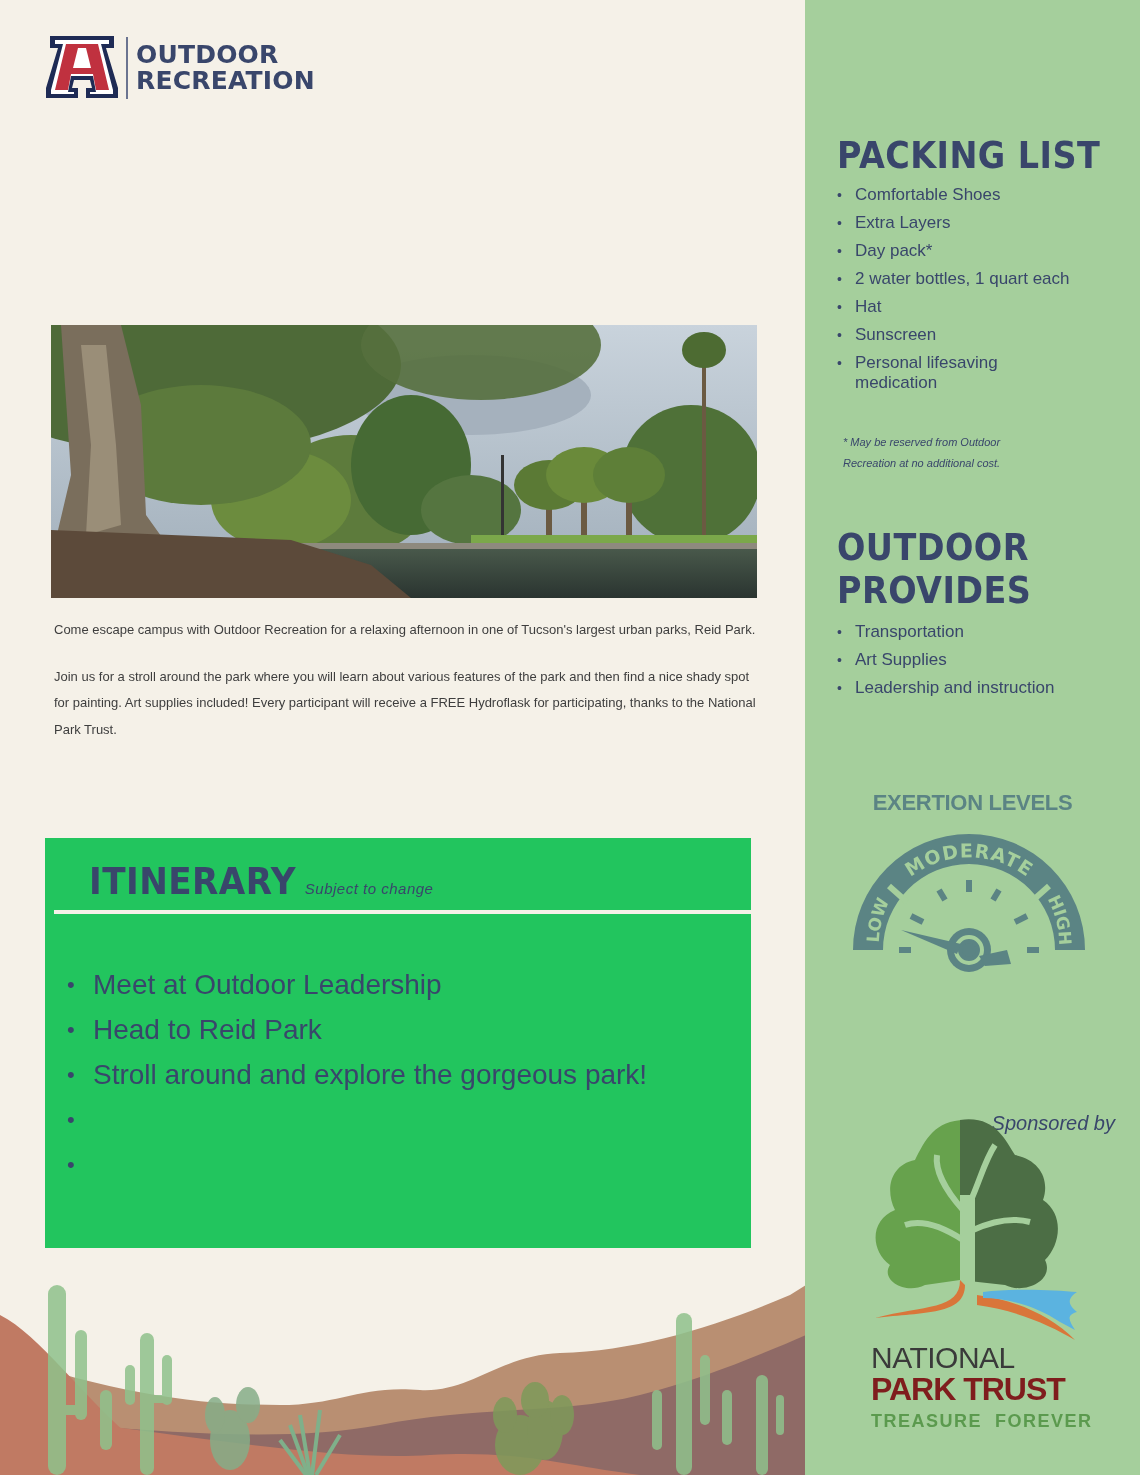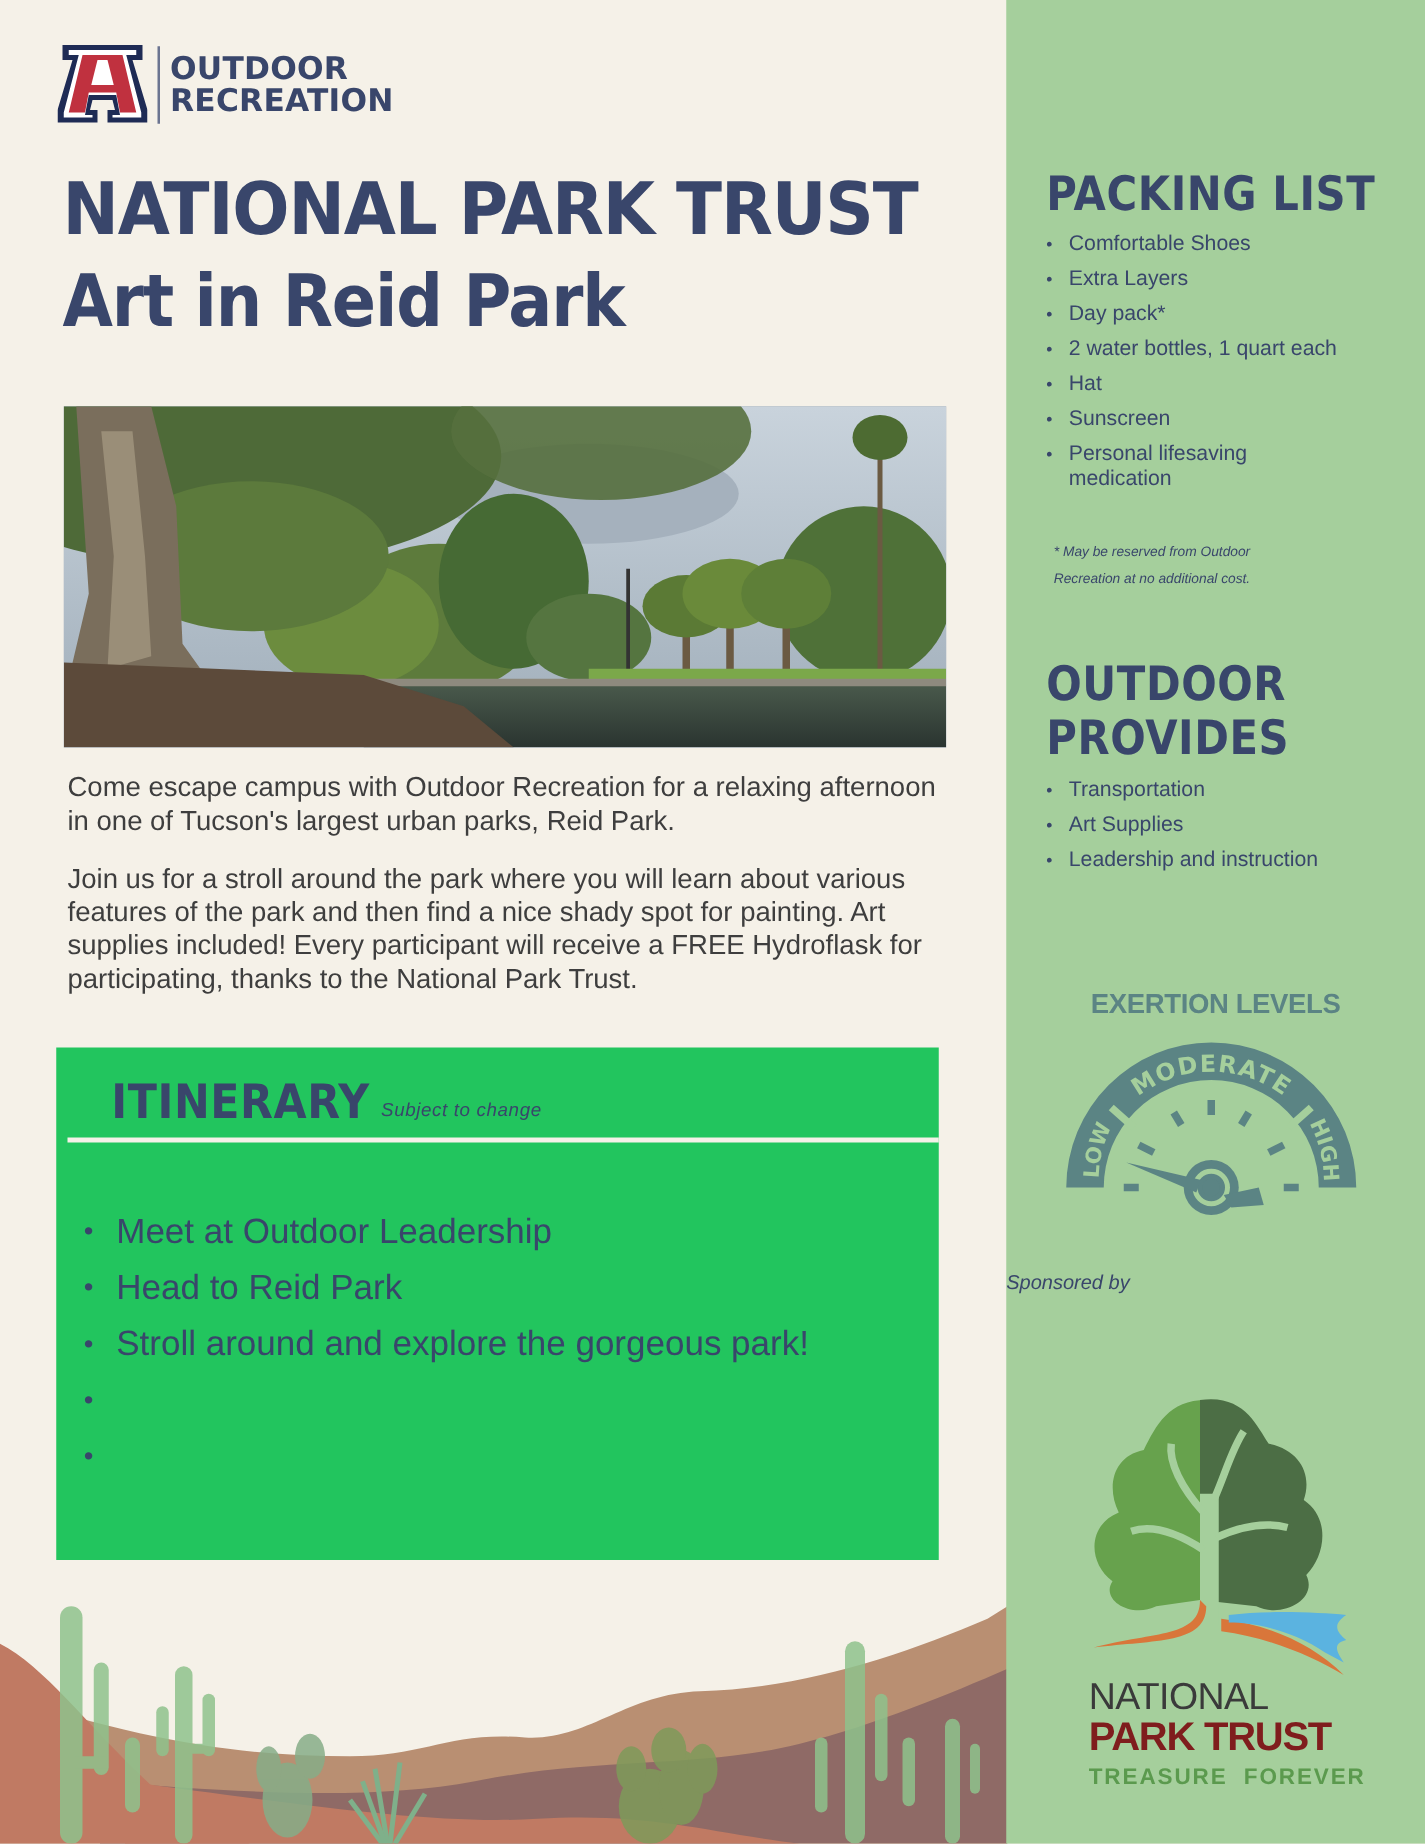--- a/index.html
+++ b/index.html
@@ -12,21 +12,21 @@
   .logo-a { width: 72px; height: 64px; position: relative; }
   .logo-divider { width: 2px; height: 62px; background: #6b7490; margin-left: 8px; margin-right: 8px; }
   .logo-text { font-weight: 800; font-size: 25px; line-height: 26px; color: #39466b; letter-spacing: 0.2px; font-family: "DejaVu Sans", sans-serif; }
 
   .title { position: absolute; left: 50px; top: 132px; font-family: "DejaVu Sans", sans-serif; font-weight: bold; color: #39466b; }
   .title .l1 { font-size: 58px; line-height: 70px; letter-spacing: -1px; transform: scaleX(0.93); transform-origin: left; white-space: nowrap; }
   .title .l2 { font-size: 58px; line-height: 78px; letter-spacing: -1px; transform: scaleX(0.9); transform-origin: left; white-space: nowrap; }
 
   .photo { position: absolute; left: 51px; top: 325px; width: 706px; height: 273px; overflow: hidden; background: #a8b4bf; }
 
-  .intro { position: absolute; left: 54px; top: 617px; width: 710px; font-size: 22px; line-height: 26.5px; color: #3e3e3e; }
+  .intro { position: absolute; left: 54px; top: 617px; width: 710px; font-size: 13px; line-height: 26.5px; color: #3e3e3e; }
   .intro p { margin-bottom: 20px; }
 
   .itin { position: absolute; left: 45px; top: 838px; width: 706px; height: 410px; background: #22c55e; }
   .itin-head { height: 72px; display: flex; align-items: flex-end; padding-left: 44px; padding-bottom: 10px; }
   .itin-title { font-family: "DejaVu Sans", sans-serif; font-weight: bold; font-size: 38px; color: #39466b; transform: scaleX(0.9); transform-origin: left; letter-spacing: 0.5px; line-height: 38px; }
   .itin-sub { font-style: italic; font-size: 15px; color: #39466b; margin-left: -14px; margin-bottom: 3px; letter-spacing: 0.5px; }
   .itin-rule { position: absolute; left: 9px; right: 0; top: 72px; height: 4px; background: #f5f1e8; }
   .itin-list { position: absolute; top: 124px; left: 22px; list-style: none; }
   .itin-list li { font-size: 28px; line-height: 45px; color: #39466b; display: flex; }
   .itin-list li .dot { width: 26px; font-size: 22px; }
@@ -38,21 +38,21 @@
   .sb-h { font-family: "DejaVu Sans", sans-serif; font-weight: bold; color: #39466b; font-size: 38px; line-height: 43px; transform: scaleX(0.88); transform-origin: left; letter-spacing: 0.5px; white-space: nowrap; }
   .packing { position: absolute; left: 32px; top: 134px; }
   .sb-list { list-style: none; margin-top: 4px; }
   .sb-list li { font-size: 17px; line-height: 28px; color: #39466b; display: flex; }
   .sb-list li .dot { width: 18px; flex: none; font-size: 14px; }
   .sb-list li.two { line-height: 20px; padding-top: 4px; }
   .note { position: absolute; left: 38px; top: 432px; font-style: italic; font-size: 11px; line-height: 21px; color: #39466b; }
   .provides { position: absolute; left: 32px; top: 526px; }
   .exertion-title { position: absolute; left: 0; width: 335px; top: 790px; text-align: center; font-weight: bold; font-size: 22px; color: #5b8484; letter-spacing: -0.3px; }
   .gauge { position: absolute; left: 44px; top: 828px; width: 240px; height: 160px; }
-  .sponsored { position: absolute; left: 0; width: 310px; top: 1018px; text-align: left; font-style: italic; font-size: 16px; color: #39466b; }
+  .sponsored { position: absolute; left: 0; width: 310px; top: 1112px; text-align: right; font-style: italic; font-size: 20px; color: #39466b; }
   .npt-logo { position: absolute; left: 60px; top: 1100px; width: 220px; height: 240px; }
   .npt-text { position: absolute; left: 66px; top: 1342px; }
   .npt-1 { font-size: 30px; line-height: 32px; color: #3a3a3a; letter-spacing: -0.5px; }
   .npt-2 { font-size: 32px; line-height: 30px; font-weight: bold; color: #7f1d1d; letter-spacing: -1px; }
   .npt-3 { font-size: 18px; line-height: 26px; color: #5b9a4e; letter-spacing: 1.5px; margin-top: 4px; font-weight: bold; }
 </style>
 </head>
 <body>
 
 <div class="page">
@@ -64,24 +64,20 @@
       <polygon points="20,8 52,8 63,54 50,54 47,38 25,38 22,54 9,54" fill="#c0313f"></polygon>
       <polygon points="32,12 40,12 45,32 27,32" fill="#ffffff"></polygon>
     </svg>
     <div class="logo-divider"></div>
     <div class="logo-text">
       <div>OUTDOOR</div>
       <div>RECREATION</div>
     </div>
   </div>
 
-  <div class="title">
-    <div class="l1">NATIONAL PARK TRUST</div>
-    <div class="l2">Art in Reid Park</div>
-  </div>
 
   <div class="photo">
     <svg width="706" height="273" viewBox="0 0 706 273">
       <defs>
         <linearGradient id="sky" x1="0" y1="0" x2="0" y2="1">
           <stop offset="0" stop-color="#c9d3dc"></stop>
           <stop offset="1" stop-color="#9fadb9"></stop>
         </linearGradient>
         <linearGradient id="water" x1="0" y1="0" x2="0" y2="1">
           <stop offset="0" stop-color="#4a5a4c"></stop>

